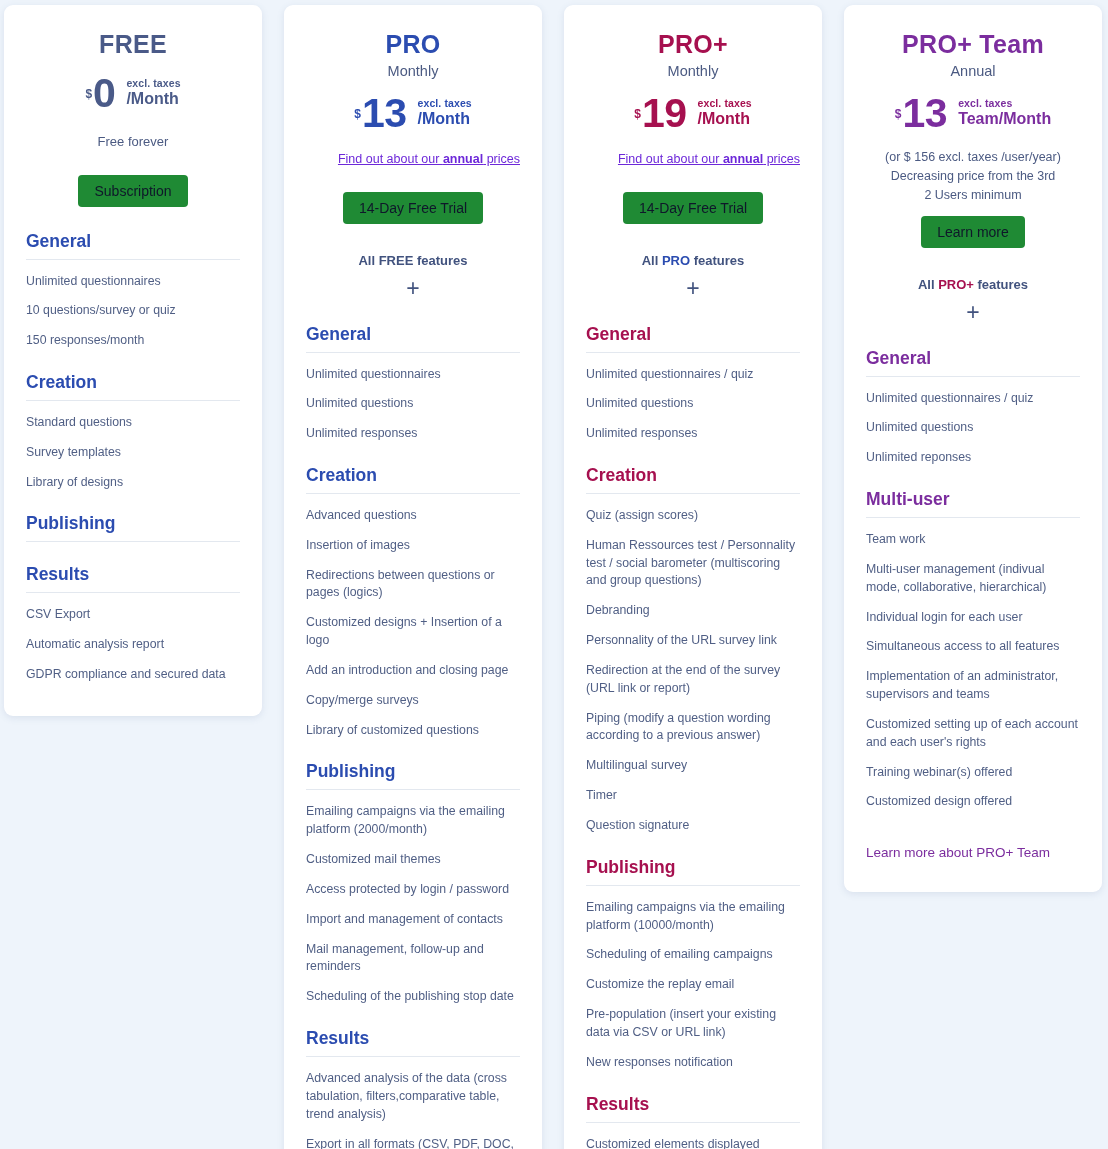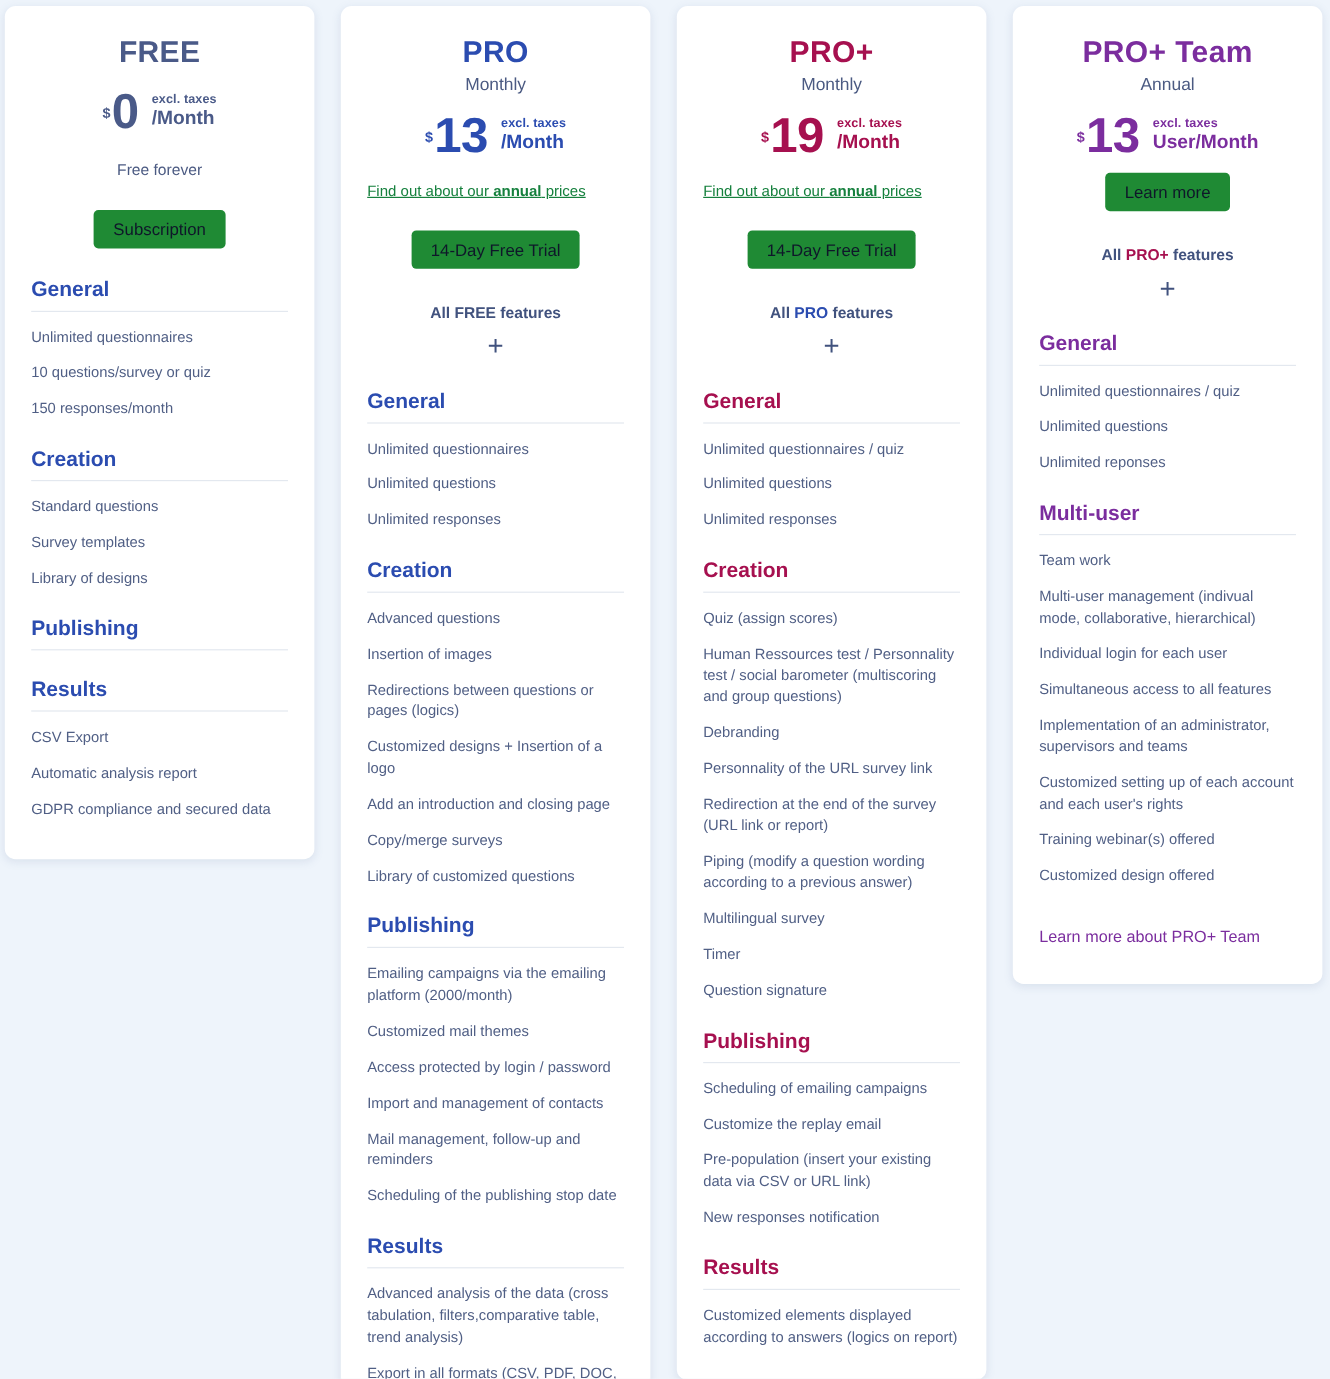--- a/index.html
+++ b/index.html
@@ -84,23 +84,23 @@
 
   .free-forever {
     text-align: center;
     font-size: 13px;
     color: #4b5a82;
     margin-top: 20px;
   }
 
   .annual-link {
     display: block;
-    text-align: left;
+    text-align: right;
     font-size: 12.5px;
-    color: #15803d;
+    color: #6d28d9;
     text-decoration: underline;
     margin-top: 18px;
     cursor: pointer;
   }
   .annual-link b { font-weight: bold; }
 
   .team-note {
     text-align: center;
     font-size: 12.5px;
     color: #4b5a82;
@@ -320,20 +320,21 @@
         <div class="feature-item">Debranding</div>
         <div class="feature-item">Personnality of the URL survey link</div>
         <div class="feature-item">Redirection at the end of the survey (URL link or report)</div>
         <div class="feature-item">Piping (modify a question wording according to a previous answer)</div>
         <div class="feature-item">Multilingual survey</div>
         <div class="feature-item">Timer</div>
         <div class="feature-item">Question signature</div>
       </div>
       <div class="section">
         <div class="section-title" style="color: rgb(166, 16, 79);">Publishing</div>
+        <div class="feature-item">Emailing campaigns via the emailing platform (10000/month)</div>
         <div class="feature-item">Scheduling of emailing campaigns</div>
         <div class="feature-item">Customize the replay email</div>
         <div class="feature-item">Pre-population (insert your existing data via CSV or URL link)</div>
         <div class="feature-item">New responses notification</div>
       </div>
       <div class="section">
         <div class="section-title" style="color: rgb(166, 16, 79);">Results</div>
         <div class="feature-item">Customized elements displayed according to answers (logics on report)</div>
 
       </div>
@@ -343,24 +344,29 @@
 
   <div class="plan-card team">
     <div class="plan-title" style="color: rgb(123, 45, 158);">PRO+ Team</div>
     <div class="plan-period">Annual</div>
 
     <div class="price-row">
       <span class="price-currency" style="color: rgb(123, 45, 158);">$</span>
       <span class="price-amount" style="color: rgb(123, 45, 158);">13</span>
       <span class="price-meta">
         <div class="price-tax" style="color: rgb(123, 45, 158);">excl. taxes</div>
-        <div class="price-per" style="color: rgb(123, 45, 158);">User/Month</div>
+        <div class="price-per" style="color: rgb(123, 45, 158);">Team/Month</div>
       </span>
     </div>
 
+    <div class="team-note">
+      <div>(or $ 156 excl. taxes /user/year)</div>
+      <div>Decreasing price from the 3rd</div>
+      <div>2 Users minimum</div>
+    </div>
 
     <div class="cta-wrap">
       <button class="cta-button tight">Learn more</button>
     </div>
 
     <div class="includes">
       <span>All </span><span class="hl" style="color: rgb(166, 16, 79);">PRO+</span><span> features</span>
     </div>
     <div class="plus-sign">+</div>
 

